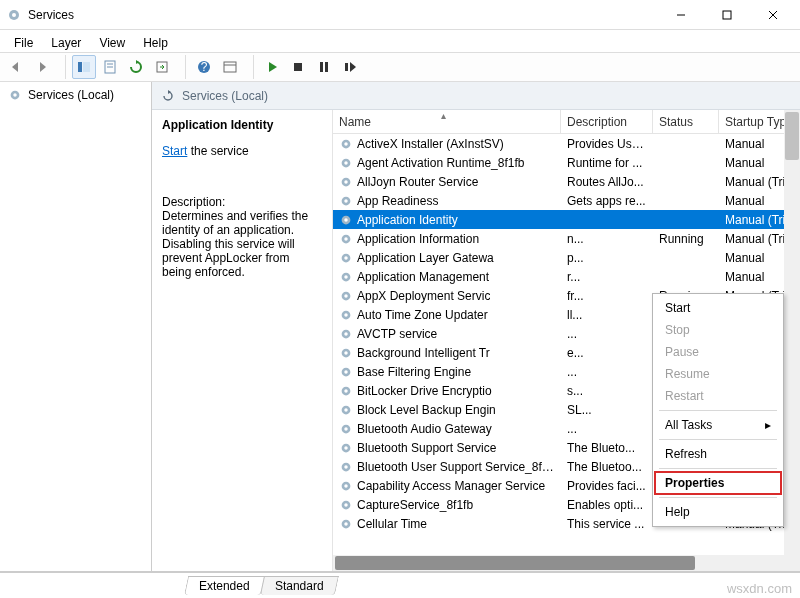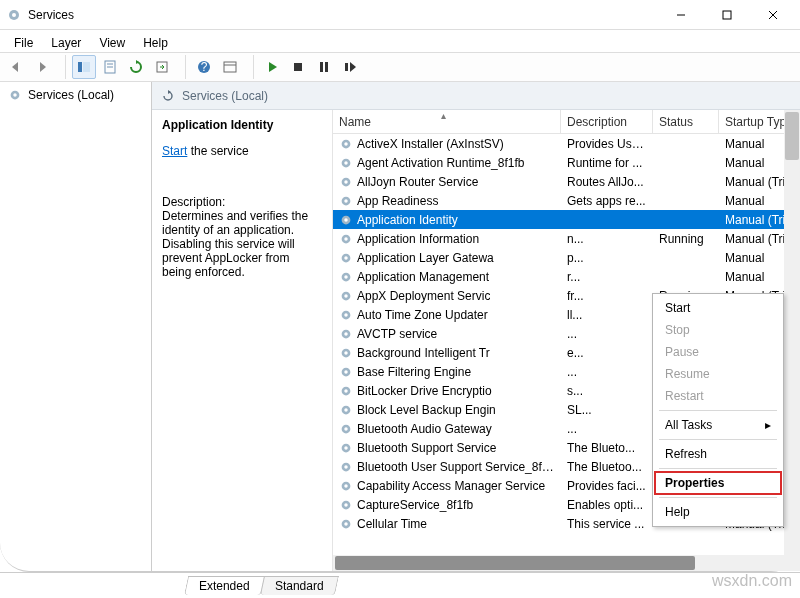--- a/index.html
+++ b/index.html
@@ -10,21 +10,21 @@
   .titlebar .spacer { flex: 1; }
   .winbtn { width: 46px; height: 30px; display:flex; align-items:center; justify-content:center; }
   .winbtn svg { width:10px; height:10px; }
   .menubar { display: flex; height: 22px; align-items: flex-end; padding: 0 6px; gap: 2px; }
   .menubar .menuitem { padding: 2px 8px; }
   .toolbar { display: flex; height: 30px; align-items: center; border-top:1px solid #ddd; border-bottom:1px solid #ddd; padding: 0 4px; gap: 2px; background:#fdfdfd; }
   .tbtn { width: 24px; height: 24px; display:flex; align-items:center; justify-content:center; border:1px solid transparent; border-radius:2px; }
   .tbtn.boxed { border:1px solid #a7c7e7; background:#e8f1fb; }
   .tbtn svg { width:16px; height:16px; }
   .tsp { width:6px; height:24px; border-right:1px solid #ddd; margin:0 4px; }
-  .body { display:flex; height: 490px; border-bottom:1px solid #ccc;border-radius:29px; }
+  .body { display:flex; height: 490px; border-bottom:1px solid #ccc; }
   .treepane { width: 152px; border-right:1px solid #ccc; padding: 4px 2px; }
   .treeitem { display:flex; align-items:center; gap:6px; padding:2px 6px; }
   .treeitem .gear { width:14px; height:14px; }
   .content { flex:1; display:flex; flex-direction:column; position:relative; }
   .content-header { height:28px; display:flex; align-items:center; background:#eef2f6; border-bottom:1px solid #d7dde3; padding:0 10px; gap:8px; color:#5a6b7b; }
   .content-header .chev { width:12px; height:12px; display:flex; align-items:center; justify-content:center; }
   .main-split { flex:1; display:flex; overflow:hidden; }
   .detail-pane { width: 180px; padding: 8px 10px; }
   .detail-title { font-weight: bold; margin-bottom: 12px; }
   .detail-link { color:#0066cc; text-decoration:underline; cursor:default; }
@@ -50,21 +50,21 @@
   .hscroll-thumb { margin-left:2px; height:14px; width:360px; background:#8f8f8f; border-radius:2px; }
   .tabs-bottom { height:22px; display:flex; align-items:flex-end; padding-left:186px; border-top:1px solid #ccc; }
   .btab { padding:2px 12px; border:1px solid #bfbfbf; border-bottom:none; background:#f4f4f4; border-radius:0 0 4px 4px; margin-right:-1px; position:relative; top:1px; transform:skewX(-12deg); }
   .btab span { display:inline-block; transform:skewX(12deg); }
   .btab.active { background:#fff; }
   .ctx-menu { position:absolute; left:500px; top:211px; width:132px; background:#fff; border:1px solid #b5b5b5; box-shadow:2px 2px 4px rgba(0,0,0,.2); padding:3px 2px; z-index:50; }
   .ctx-item { padding:4px 10px; display:flex; align-items:center; justify-content:space-between; }
   .ctx-item.disabled { color:#9e9e9e; }
   .ctx-sep { height:1px; background:#d8d8d8; margin:3px 4px; }
   .ctx-item.hl { outline:2px solid #d92b2b; outline-offset:-1px; font-weight:bold; }
-  .watermark { position:absolute; right:8px; bottom:8px; color:#bfbfbf; font-size:16px; }
+  .watermark { position:absolute; right:8px; bottom:2px; color:#bfbfbf; font-size:13px; }
   .gear-svg { fill:#9fb6c7; }
 </style>
 </head>
 <body>
 
 <div class="titlebar">
   <span class="title-icon">
     <svg viewBox="0 0 16 16">
         <circle cx="8" cy="8" r="5" class="gear-svg"></circle>
         <circle cx="8" cy="8" r="2" fill="#fff"></circle>

